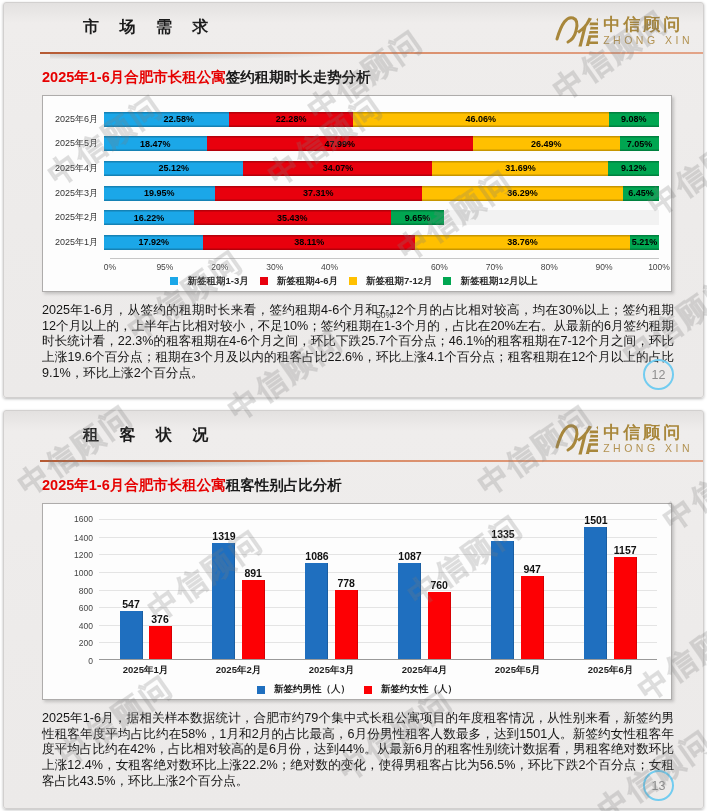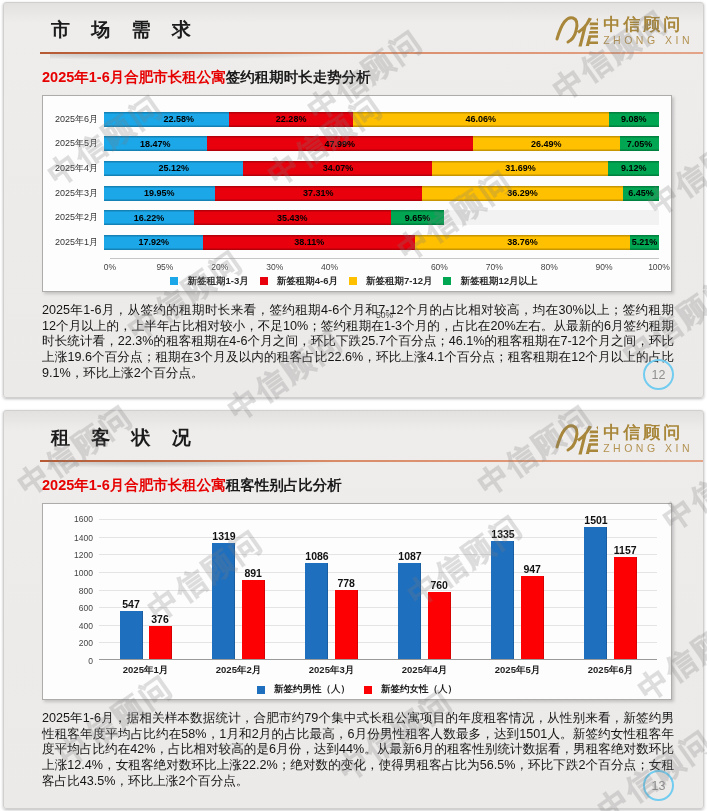--- a/index.html
+++ b/index.html
@@ -11,21 +11,21 @@
   .slide {
     position:absolute; left:3px; width:701px;
     background:linear-gradient(180deg,#e3e1e0 0%,#efedec 5%,#edebea 55%,#eceae9 100%);
     border:1px solid #d2d0cf; border-radius:3px;
     box-shadow:0 1px 3px rgba(0,0,0,.28); overflow:hidden;
   }
   #slide1 { top:2px; height:396px; }
   #slide2 { top:410px; height:399px; }
 
   .header-title {
-    position:absolute; left:47px; top:14px; font-size:19px; font-weight:bold;
+    position:absolute; left:79px; top:14px; font-size:16px; font-weight:bold;
     color:#1b1b1b; letter-spacing:8px; white-space:nowrap;
   }
   .header-line {
     position:absolute; left:36px; right:0; top:49px; height:2px;
     background:linear-gradient(90deg,#b55a33,#d98c68 45%,#e3a488);
   }
   .header-line::after {
     content:""; position:absolute; left:10px; top:2px; width:300px; height:6px;
     background:radial-gradient(ellipse at 30% 0%, rgba(0,0,0,.18), transparent 70%);
   }

